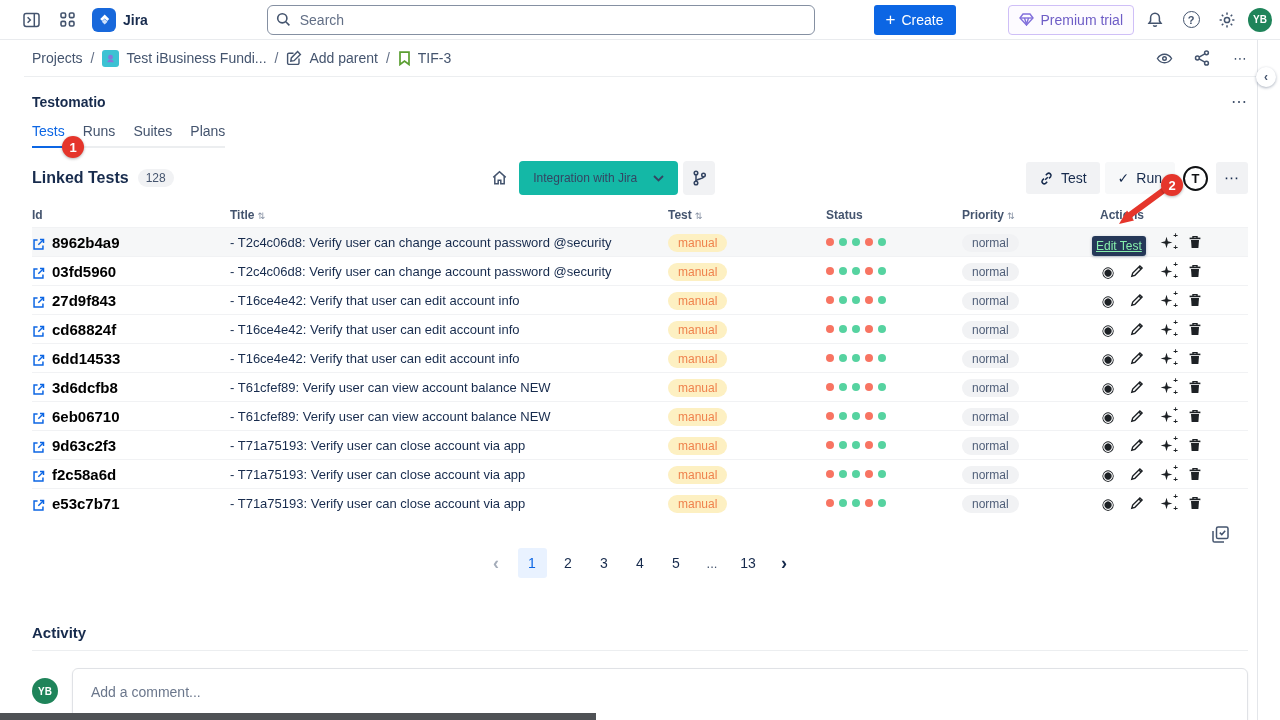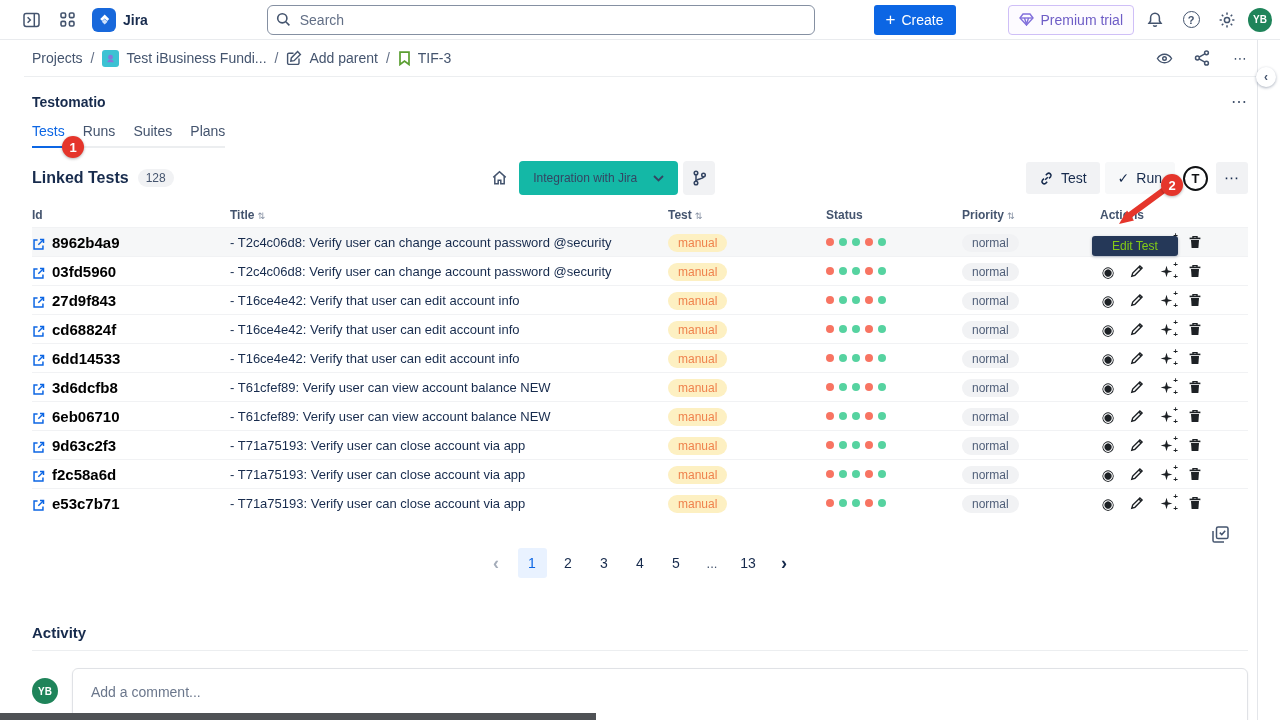--- a/index.html
+++ b/index.html
@@ -145,23 +145,23 @@
           font-size:13px; color:#42526e; cursor:pointer; box-shadow:0 1px 1px rgba(9,30,66,.06);
           font-family:"Liberation Sans",sans-serif; }
 
   
   .anno-badge { position:absolute; width:22px; height:22px; border-radius:50%; background:#e5352b;
                 color:#fff; font-size:13px; font-weight:700; display:flex; align-items:center;
                 justify-content:center; box-shadow:0 1px 3px rgba(0,0,0,.3); z-index:20; }
   #anno-1 { left:62px; top:136px; }
   #anno-2 { left:1161px; top:174px; }
   .anno-arrow { position:absolute; left:1098px; top:182px; z-index:19; }
-  .tooltip { position:absolute; left:1092px; top:236px; background:#253858; color:#84cc16;
-             font-size:12px; padding:3px 20px; border-radius:3px; z-index:15;
-             box-shadow:0 1px 3px rgba(9,30,66,.3); }
+  .tooltip { position:absolute; left:1092px; top:236px; background:#253858; color:#86efac;
+             font-size:12px; padding:3px 4px; border-radius:3px; z-index:15;
+             box-shadow:0 1px 3px rgba(9,30,66,.3);text-decoration:underline; }
   .hscrollbar { position:absolute; left:0; bottom:0; width:596px; height:7px; background:#4f5255;
                 z-index:30; }
 </style>
 </head>
 <body>
 
 <header class="topbar">
   <button class="icon-btn">
     <svg width="17" height="16" viewBox="0 0 17 16" fill="none" stroke="#44546e" stroke-width="1.5">
       <rect x="1" y="1.5" width="15" height="13" rx="2.2"></rect>

